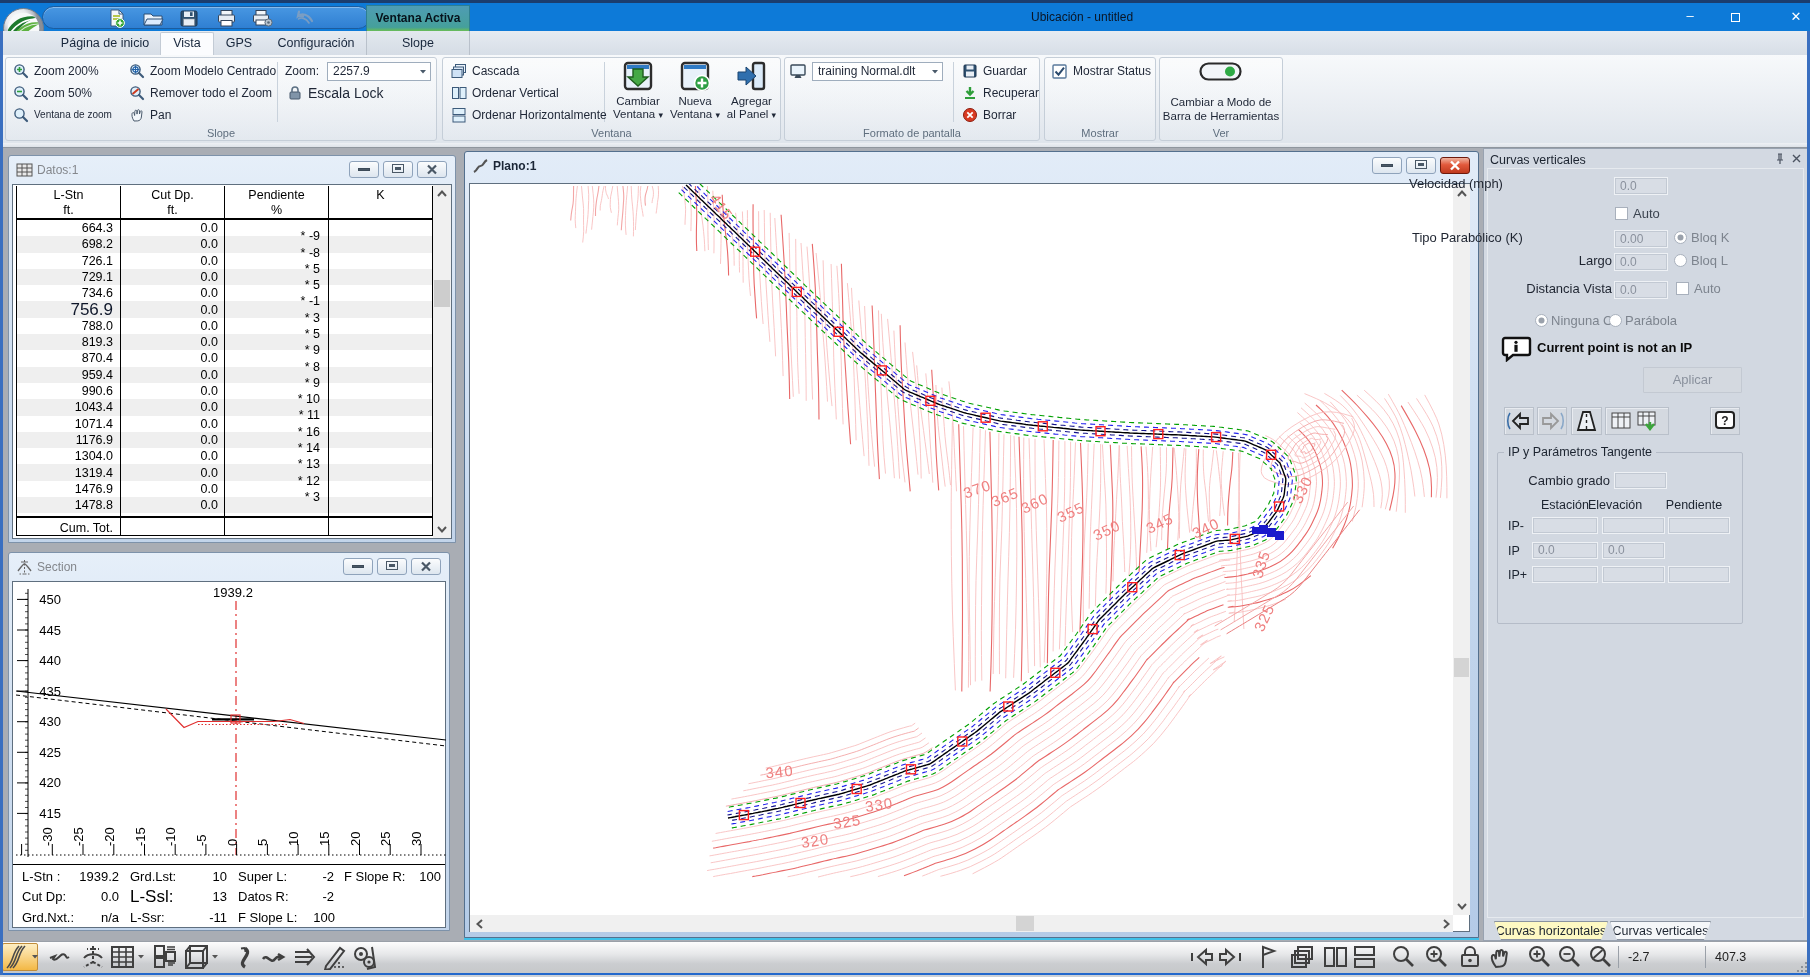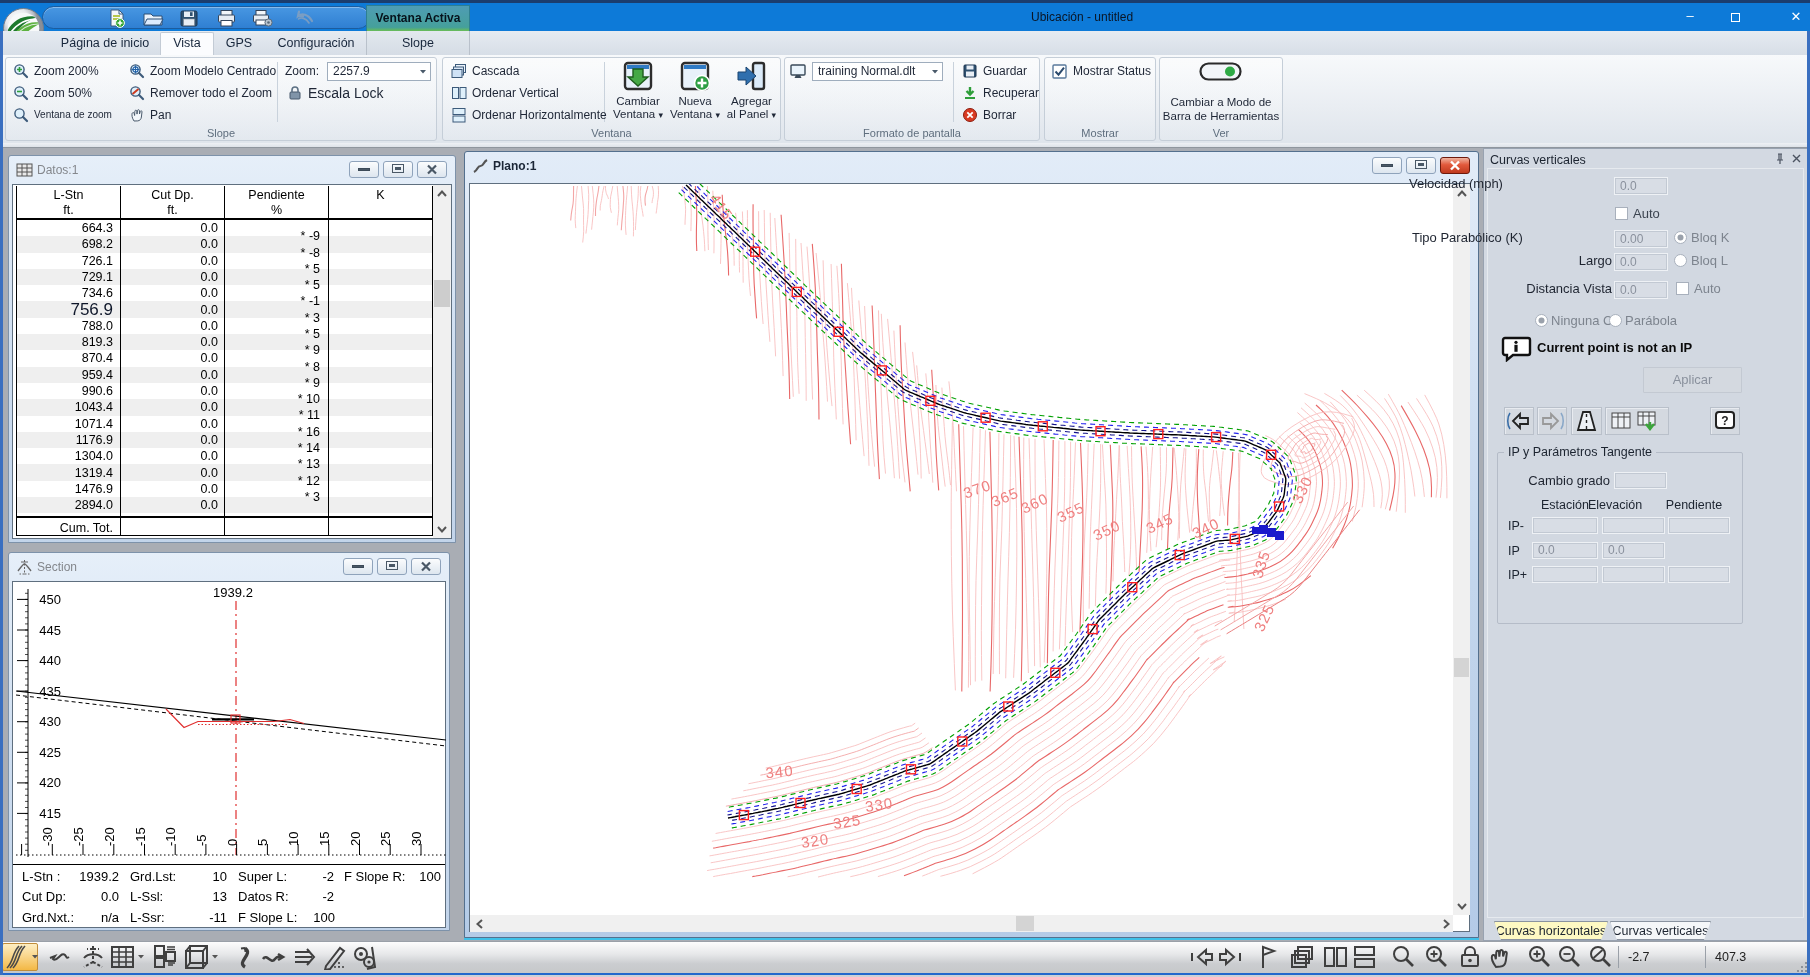--- a/index.html
+++ b/index.html
@@ -265,21 +265,21 @@
 <div style="position:absolute;left:16px;top:415.6px;width:97px;height:16.3px;color:#000;font-size:12.5px;text-align:right;line-height:16.3px">1071.4</div>
 <div style="position:absolute;left:121px;top:415.6px;width:97px;height:16.3px;color:#000;font-size:12.5px;text-align:right;line-height:16.3px">0.0</div>
 <div style="position:absolute;left:16px;top:431.9px;width:97px;height:16.3px;color:#000;font-size:12.5px;text-align:right;line-height:16.3px">1176.9</div>
 <div style="position:absolute;left:121px;top:431.9px;width:97px;height:16.3px;color:#000;font-size:12.5px;text-align:right;line-height:16.3px">0.0</div>
 <div style="position:absolute;left:16px;top:448.2px;width:97px;height:16.3px;color:#000;font-size:12.5px;text-align:right;line-height:16.3px">1304.0</div>
 <div style="position:absolute;left:121px;top:448.2px;width:97px;height:16.3px;color:#000;font-size:12.5px;text-align:right;line-height:16.3px">0.0</div>
 <div style="position:absolute;left:16px;top:464.5px;width:97px;height:16.3px;color:#000;font-size:12.5px;text-align:right;line-height:16.3px">1319.4</div>
 <div style="position:absolute;left:121px;top:464.5px;width:97px;height:16.3px;color:#000;font-size:12.5px;text-align:right;line-height:16.3px">0.0</div>
 <div style="position:absolute;left:16px;top:480.8px;width:97px;height:16.3px;color:#000;font-size:12.5px;text-align:right;line-height:16.3px">1476.9</div>
 <div style="position:absolute;left:121px;top:480.8px;width:97px;height:16.3px;color:#000;font-size:12.5px;text-align:right;line-height:16.3px">0.0</div>
-<div style="position:absolute;left:16px;top:497.1px;width:97px;height:16.3px;color:#000;font-size:12.5px;text-align:right;line-height:16.3px">2894.0</div>
+<div style="position:absolute;left:16px;top:497.1px;width:97px;height:16.3px;color:#000;font-size:12.5px;text-align:right;line-height:16.3px">1478.8</div>
 <div style="position:absolute;left:121px;top:497.1px;width:97px;height:16.3px;color:#000;font-size:12.5px;text-align:right;line-height:16.3px">0.0</div>
 <div style="position:absolute;left:225px;top:228.2px;width:95px;height:16.3px;color:#000;font-size:12.5px;text-align:right;line-height:16.3px">* -9</div>
 <div style="position:absolute;left:225px;top:244.5px;width:95px;height:16.3px;color:#000;font-size:12.5px;text-align:right;line-height:16.3px">* -8</div>
 <div style="position:absolute;left:225px;top:260.8px;width:95px;height:16.3px;color:#000;font-size:12.5px;text-align:right;line-height:16.3px">* 5</div>
 <div style="position:absolute;left:225px;top:277.0px;width:95px;height:16.3px;color:#000;font-size:12.5px;text-align:right;line-height:16.3px">* 5</div>
 <div style="position:absolute;left:225px;top:293.3px;width:95px;height:16.3px;color:#000;font-size:12.5px;text-align:right;line-height:16.3px">* -1</div>
 <div style="position:absolute;left:225px;top:309.6px;width:95px;height:16.3px;color:#000;font-size:12.5px;text-align:right;line-height:16.3px">* 3</div>
 <div style="position:absolute;left:225px;top:325.9px;width:95px;height:16.3px;color:#000;font-size:12.5px;text-align:right;line-height:16.3px">* 5</div>
 <div style="position:absolute;left:225px;top:342.2px;width:95px;height:16.3px;color:#000;font-size:12.5px;text-align:right;line-height:16.3px">* 9</div>
 <div style="position:absolute;left:225px;top:358.5px;width:95px;height:16.3px;color:#000;font-size:12.5px;text-align:right;line-height:16.3px">* 8</div>
@@ -422,21 +422,21 @@
 <div style="position:absolute;left:22px;top:868px;height:18px;color:#000;font-size:13px;line-height:18px">L-Stn :</div>
 <div style="position:absolute;left:49px;top:868px;width:70px;height:18px;color:#000;font-size:13px;text-align:right;line-height:18px">1939.2</div>
 <div style="position:absolute;left:130px;top:868px;height:18px;color:#000;font-size:13px;line-height:18px">Grd.Lst:</div>
 <div style="position:absolute;left:157px;top:868px;width:70px;height:18px;color:#000;font-size:13px;text-align:right;line-height:18px">10</div>
 <div style="position:absolute;left:238px;top:868px;height:18px;color:#000;font-size:13px;line-height:18px">Super L:</div>
 <div style="position:absolute;left:264px;top:868px;width:70px;height:18px;color:#000;font-size:13px;text-align:right;line-height:18px">-2</div>
 <div style="position:absolute;left:344px;top:868px;height:18px;color:#000;font-size:13px;line-height:18px">F Slope R:</div>
 <div style="position:absolute;left:371px;top:868px;width:70px;height:18px;color:#000;font-size:13px;text-align:right;line-height:18px">100</div>
 <div style="position:absolute;left:22px;top:888px;height:18px;color:#000;font-size:13px;line-height:18px">Cut Dp:</div>
 <div style="position:absolute;left:49px;top:888px;width:70px;height:18px;color:#000;font-size:13px;text-align:right;line-height:18px">0.0</div>
-<div style="position:absolute;left:130px;top:888px;height:18px;color:#000;font-size:13px;line-height:18px">L-Ssl:</div>
+<div style="position:absolute;left:130px;top:888px;height:18px;color:#000;font-size:17px;line-height:18px">L-Ssl:</div>
 <div style="position:absolute;left:157px;top:888px;width:70px;height:18px;color:#000;font-size:13px;text-align:right;line-height:18px">13</div>
 <div style="position:absolute;left:238px;top:888px;height:18px;color:#000;font-size:13px;line-height:18px">Datos R:</div>
 <div style="position:absolute;left:264px;top:888px;width:70px;height:18px;color:#000;font-size:13px;text-align:right;line-height:18px">-2</div>
 <div style="position:absolute;left:22px;top:909px;height:18px;color:#000;font-size:13px;line-height:18px">Grd.Nxt.:</div>
 <div style="position:absolute;left:49px;top:909px;width:70px;height:18px;color:#000;font-size:13px;text-align:right;line-height:18px">n/a</div>
 <div style="position:absolute;left:130px;top:909px;height:18px;color:#000;font-size:13px;line-height:18px">L-Ssr:</div>
 <div style="position:absolute;left:157px;top:909px;width:70px;height:18px;color:#000;font-size:13px;text-align:right;line-height:18px">-11</div>
 <div style="position:absolute;left:238px;top:909px;height:18px;color:#000;font-size:13px;line-height:18px">F Slope L:</div>
 <div style="position:absolute;left:265px;top:909px;width:70px;height:18px;color:#000;font-size:13px;text-align:right;line-height:18px">100</div>
 <div style="position:absolute;left:464px;top:151px;width:1015px;height:787px;background:linear-gradient(#e2ecf8,#c3d6ed 55%,#b4cbe7);border:1px solid #54708e;border-radius:3px 3px 0 0;box-shadow:0 2px 0 #3fc0e8"></div>

